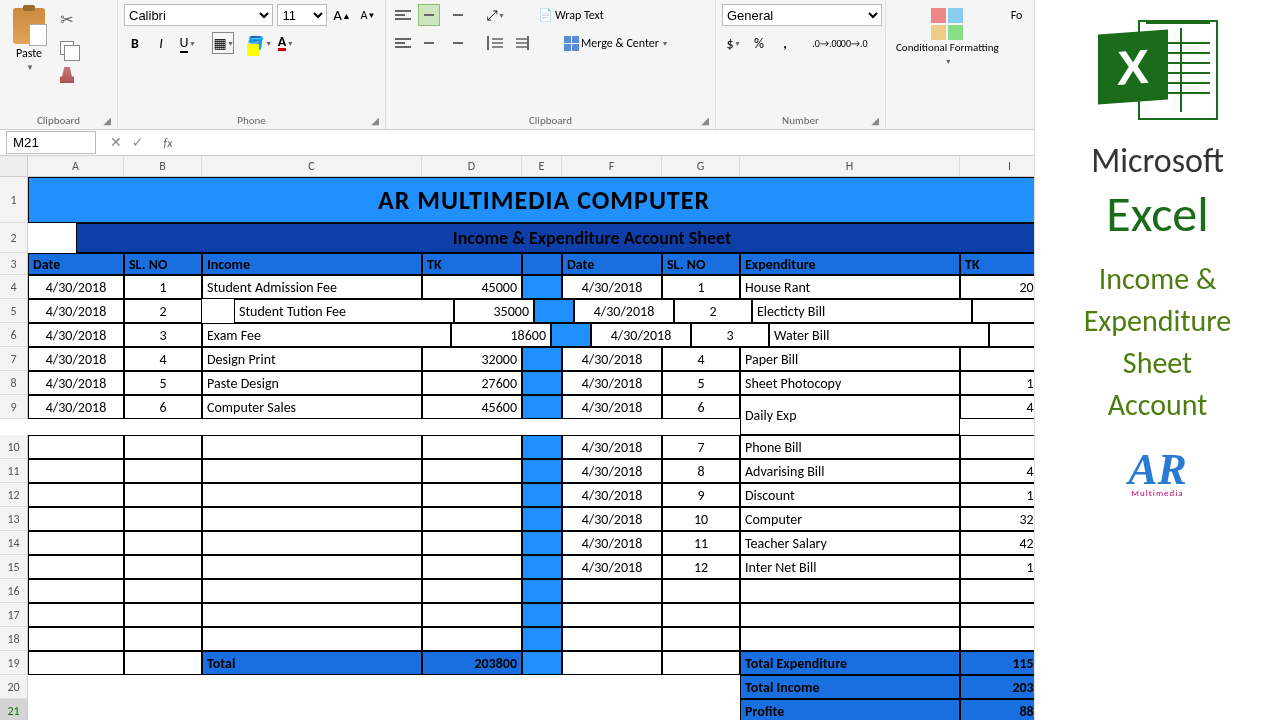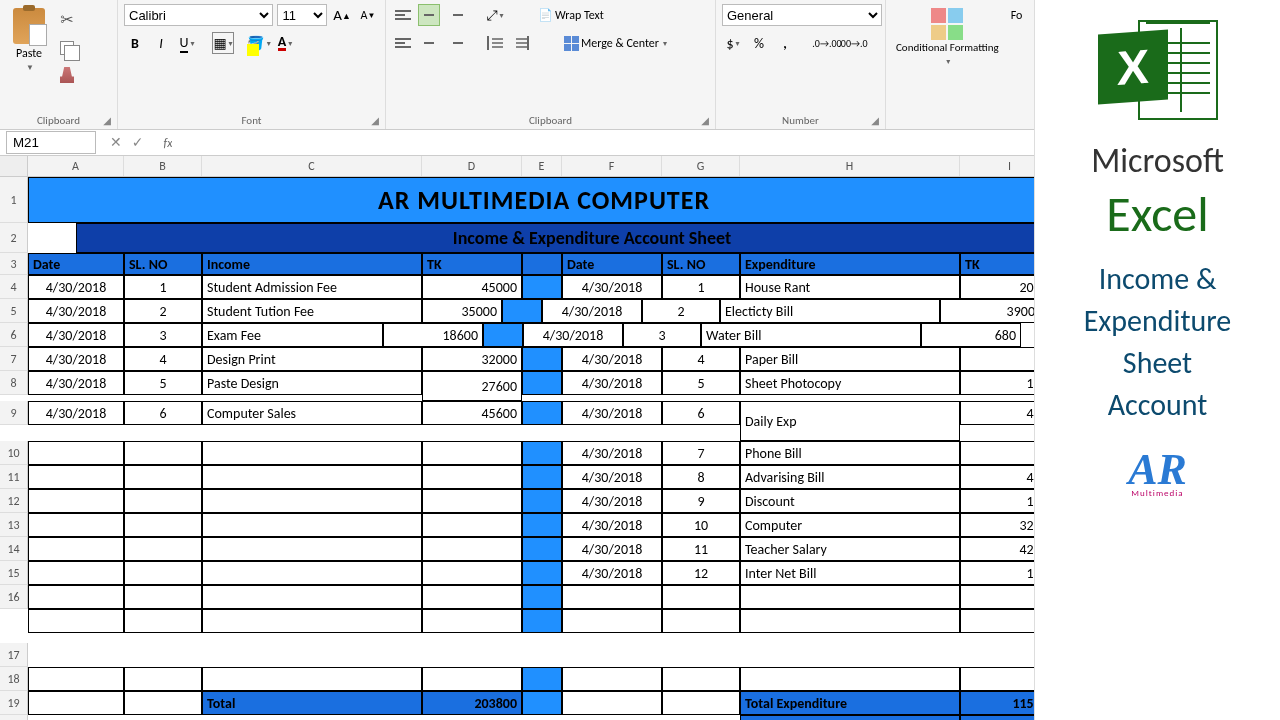--- a/index.html
+++ b/index.html
@@ -75,21 +75,21 @@
 
 .side { position:absolute; right:0; top:0; width:246px; height:720px; background:#fff; border-left:1px solid #ddd; padding:10px 6px; text-align:center; }
 .excel-logo { width:120px; height:120px; margin:0 auto 10px; position:relative; }
 .xl-book { position:absolute; right:0; top:10px; width:80px; height:100px; background:#fff; border:2px solid #1a6b1a; }
 .xl-book::before, .xl-book::after { content:""; position:absolute; left:6px; right:6px; height:2px; background:#1a6b1a; }
 .xl-book::before { top:20px; box-shadow:0 10px #1a6b1a,0 20px #1a6b1a,0 30px #1a6b1a,0 40px #1a6b1a,0 50px #1a6b1a; }
 .xl-book .vline { position:absolute; top:6px; bottom:6px; width:2px; background:#1a6b1a; left:40px; }
 .xl-x { position:absolute; left:0; top:22px; width:70px; height:70px; background:#1a6b1a; color:#fff; font-size:48px; font-weight:bold; display:flex; align-items:center; justify-content:center; font-family: Arial; transform:skewY(-4deg); }
 .side h1 { font-size:34px; font-weight:400; color:#333; }
 .side .ex { font-size:50px; color:#1a6b1a; font-weight:400; margin:2px 0 14px; }
-.side .line { font-size:30px; color:#0c4a6e; line-height:1.4; }
+.side .line { font-size:30px; color:#4d7c0f; line-height:1.4; }
 .ar-logo { font-family: cursive; font-size:44px; color:#2a7ad4; font-style:italic; margin-top:18px; font-weight:bold; }
 .ar-sub { font-size:9px; color:#b06; letter-spacing:1px; margin-top:-8px; }
 
 .caret { font-size:8px; color:#666; margin-left:2px; }
 </style>
 </head>
 <body>
 
 <div class="ribbon">
 
@@ -138,21 +138,21 @@
         <span class="sq">
             <span style="position:relative">🪣<span class="fill-sample" style="position:absolute;left:0;bottom:-4px"></span></span>
             <span class="caret">▾</span>
           </span>
         <span class="sq">
             <span class="fontcolor-A">A</span>
             <span class="caret">▾</span>
           </span>
       </div>
     </div>
-    <div class="group-label"><span>Font</span><span class="dbox">◢</span></div>
+    <div class="group-label"><span>Phone</span><span class="dbox">◢</span></div>
   </div>
 
   <div class="ribbon-group" style="width:330px">
     <div class="group-body" style="flex-direction:column;gap:6px">
       <div class="hstack">
         <span class="sq">
             <span class="align-icon lalign">
               <span></span>
               <span></span>
               <span></span>
@@ -320,33 +320,33 @@
         <div class="cell hdr-blue" style="width: 40px; height: 24px;"></div>
         <div class="cell c-ctr" style="width: 100px; height: 24px;">4/30/2018</div>
         <div class="cell c-ctr" style="width: 78px; height: 24px;">1</div>
         <div class="cell " style="width: 220px; height: 24px;">House Rant</div>
         <div class="cell c-num" style="width: 100px; height: 24px;">20000</div>
       </div>
       <div class="row">
         <div class="rh" style="height: 24px;">5</div>
         <div class="cell c-ctr" style="width: 96px; height: 24px;">4/30/2018</div>
         <div class="cell c-ctr" style="width: 78px; height: 24px;">2</div>
-        <div class="cell " style="width: 220px; height: 24px;">Student Tution Fee</div>
+        <div class="cell " style="width: 220px; height: 24px; margin-left: 32px;">Student Tution Fee</div>
         <div class="cell c-num" style="width: 80px; height: 24px;">35000</div>
         <div class="cell hdr-blue" style="width: 40px; height: 24px;"></div>
         <div class="cell c-ctr" style="width: 100px; height: 24px;">4/30/2018</div>
         <div class="cell c-ctr" style="width: 78px; height: 24px;">2</div>
         <div class="cell " style="width: 220px; height: 24px;">Electicty Bill</div>
         <div class="cell c-num" style="width: 100px; height: 24px;">3900</div>
       </div>
       <div class="row">
         <div class="rh" style="height: 24px;">6</div>
         <div class="cell c-ctr" style="width: 96px; height: 24px;">4/30/2018</div>
         <div class="cell c-ctr" style="width: 78px; height: 24px;">3</div>
-        <div class="cell " style="width: 181px; height: 24px;">Exam Fee</div>
+        <div class="cell " style="width: 249px; height: 24px;">Exam Fee</div>
         <div class="cell c-num" style="width: 100px; height: 24px;">18600</div>
         <div class="cell hdr-blue" style="width: 40px; height: 24px;"></div>
         <div class="cell c-ctr" style="width: 100px; height: 24px;">4/30/2018</div>
         <div class="cell c-ctr" style="width: 78px; height: 24px;">3</div>
         <div class="cell " style="width: 220px; height: 24px;">Water Bill</div>
         <div class="cell c-num" style="width: 100px; height: 24px;">680</div>
       </div>
       <div class="row">
         <div class="rh" style="height: 24px;">7</div>
         <div class="cell c-ctr" style="width: 96px; height: 24px;">4/30/2018</div>
@@ -357,21 +357,21 @@
         <div class="cell c-ctr" style="width: 100px; height: 24px;">4/30/2018</div>
         <div class="cell c-ctr" style="width: 78px; height: 24px;">4</div>
         <div class="cell " style="width: 220px; height: 24px;">Paper Bill</div>
         <div class="cell c-num" style="width: 100px; height: 24px;">550</div>
       </div>
       <div class="row">
         <div class="rh" style="height: 24px;">8</div>
         <div class="cell c-ctr" style="width: 96px; height: 24px;">4/30/2018</div>
         <div class="cell c-ctr" style="width: 78px; height: 24px;">5</div>
         <div class="cell " style="width: 220px; height: 24px;">Paste Design</div>
-        <div class="cell c-num" style="width: 100px; height: 30px;">27600</div>
+        <div class="cell c-num" style="width: 100px; height: 24px;">27600</div>
         <div class="cell hdr-blue" style="width: 40px; height: 24px;"></div>
         <div class="cell c-ctr" style="width: 100px; height: 24px;">4/30/2018</div>
         <div class="cell c-ctr" style="width: 78px; height: 24px;">5</div>
         <div class="cell " style="width: 220px; height: 24px;">Sheet Photocopy</div>
         <div class="cell c-num" style="width: 100px; height: 24px;">1760</div>
       </div>
       <div class="row">
         <div class="rh" style="height: 24px;">9</div>
         <div class="cell c-ctr" style="width: 96px; height: 24px;">4/30/2018</div>
         <div class="cell c-ctr" style="width: 78px; height: 24px;">6</div>
@@ -461,21 +461,21 @@
         <div class="cell " style="width: 78px; height: 24px;"></div>
         <div class="cell " style="width: 220px; height: 24px;"></div>
         <div class="cell " style="width: 100px; height: 24px;"></div>
         <div class="cell hdr-blue" style="width: 40px; height: 24px;"></div>
         <div class="cell " style="width: 100px; height: 24px;"></div>
         <div class="cell " style="width: 78px; height: 24px;"></div>
         <div class="cell " style="width: 220px; height: 24px;"></div>
         <div class="cell " style="width: 100px; height: 24px;"></div>
       </div>
       <div class="row">
-        <div class="rh" style="height: 24px; margin-top: 34px;">17</div>
+        <div class="rh" style="height: 24px;">17</div>
         <div class="cell " style="width: 96px; height: 24px;"></div>
         <div class="cell " style="width: 78px; height: 24px;"></div>
         <div class="cell " style="width: 220px; height: 24px;"></div>
         <div class="cell " style="width: 100px; height: 24px;"></div>
         <div class="cell hdr-blue" style="width: 40px; height: 24px;"></div>
         <div class="cell " style="width: 100px; height: 24px;"></div>
         <div class="cell " style="width: 78px; height: 24px;"></div>
         <div class="cell " style="width: 220px; height: 24px;"></div>
         <div class="cell " style="width: 100px; height: 24px;"></div>
       </div>

